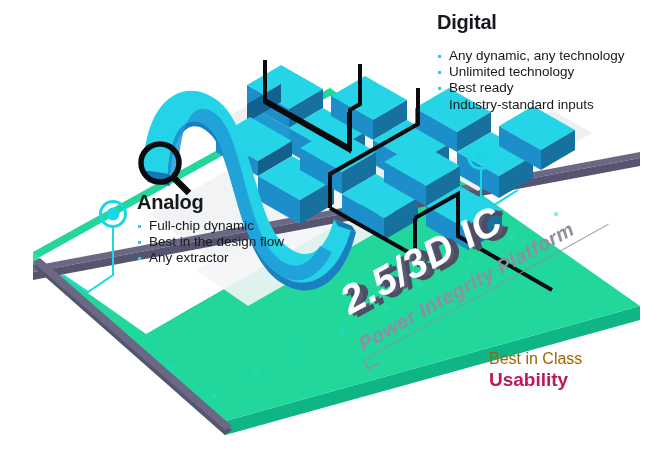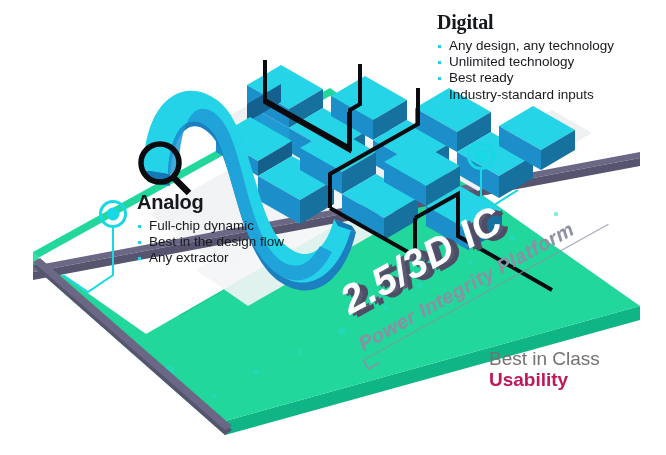--- a/index.html
+++ b/index.html
@@ -21,26 +21,26 @@
   .bullets li{
     font-size:13.5px;line-height:16.2px;color:#16191d;white-space:nowrap;
     position:relative;padding-left:12px;
   }
   .bullets li .bul{
     position:absolute;left:1px;top:7px;width:3px;height:3px;
     background:#19D8E6;display:block;
   }
 
   #digital-block{left:437px;top:12px;}
-  #digital-block .heading{position:relative;left:0;top:0;margin-bottom:6px;font-family:Liberation Serif, serif;}
+  #digital-block .heading{position:relative;left:0;top:0;margin-bottom:16px;}
   #analog-block{left:137px;top:192px;}
   #analog-block .heading{position:relative;left:0;top:0;margin-bottom:6px;}
 
   #tagline{left:489px;top:349px;}
-  #tagline .l1{font-size:19px;line-height:20px;color:#737373;white-space:nowrap;}
+  #tagline .l1{font-size:16px;line-height:20px;color:#a16207;white-space:nowrap;}
   #tagline .l2{font-size:19px;line-height:22px;font-weight:bold;color:#be185d;white-space:nowrap;}
 </style>
 </head>
 <body>
 
 <div id="stage">
 
   <svg id="art" viewBox="0 0 666 455">
     <defs>
       <clipPath id="clipGreen">
@@ -236,21 +236,21 @@
       <text x="-6" y="38" font-family="Liberation Sans, sans-serif" font-size="20" font-weight="bold" font-style="italic" fill="#8D8FA3" letter-spacing="0.5">Power Integrity Platform</text>
 
       <polyline points="-10,46 -10,56 2,56" fill="none" stroke="#8D8FA3" stroke-width="1.6"></polyline>
       <line x1="-10" y1="46" x2="270" y2="46" stroke="#8D8FA3" stroke-width="1.2" opacity="0.75"></line>
     </g>
   </svg>
 
   <div class="txt" id="digital-block">
     <div class="heading">Digital</div>
     <ul class="bullets">
-      <li><span class="bul"></span><span>Any design, any technology</span></li>
+      <li><span class="bul"></span><span>Any dynamic, any technology</span></li>
       <li><span class="bul"></span><span>Unlimited technology</span></li>
       <li><span class="bul"></span><span>Best ready</span></li>
       <li><span class="bul"></span><span>Industry-standard inputs</span></li>
     </ul>
   </div>
 
   <div class="txt" id="analog-block">
     <div class="heading">Analog</div>
     <ul class="bullets">
       <li><span class="bul"></span><span>Full-chip dynamic</span></li>

